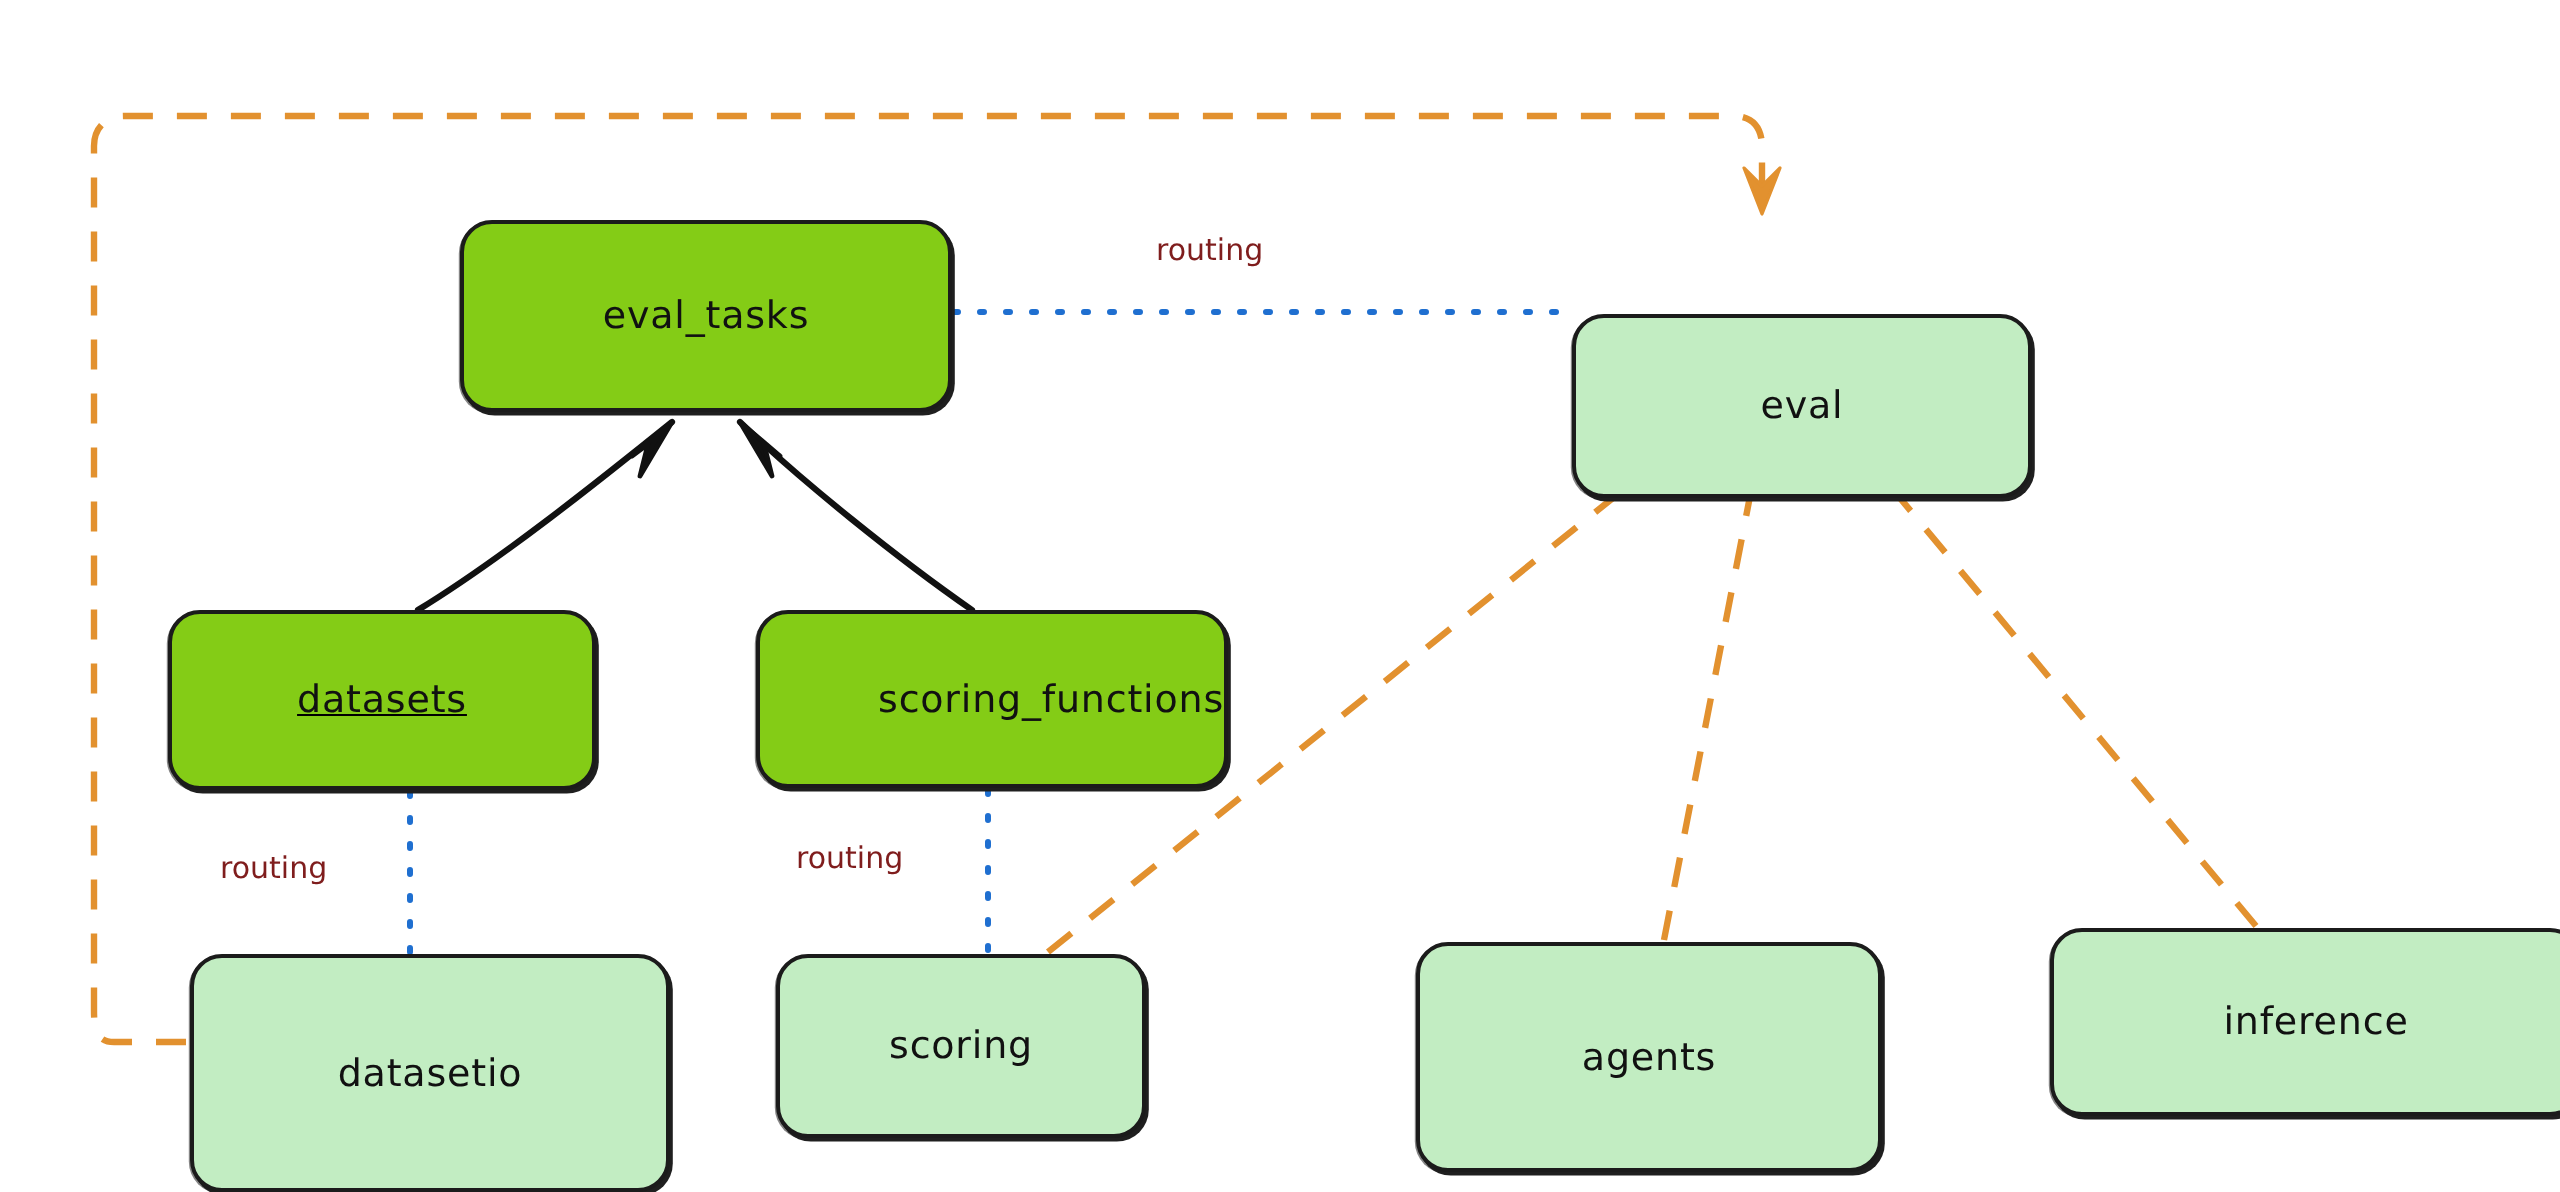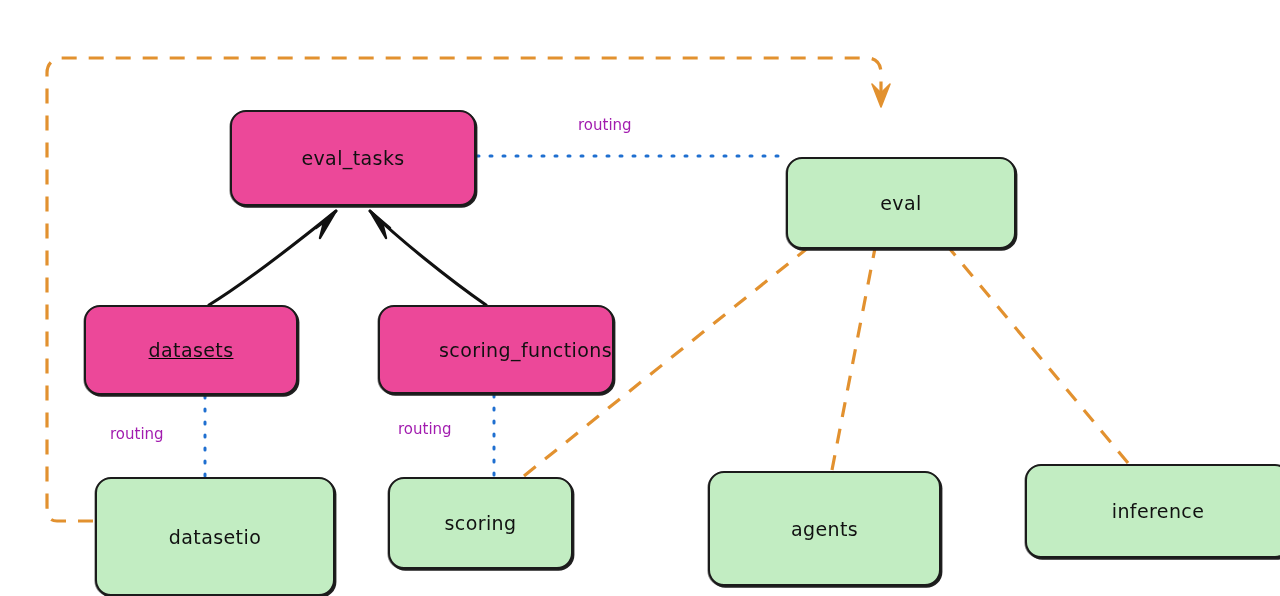--- a/index.html
+++ b/index.html
@@ -33,38 +33,38 @@
     box-sizing: border-box;
     display: flex;
     align-items: center;
     justify-content: center;
     border-radius: 16px;
     border: 2.6px solid #1b1b1b;
     box-shadow: 1.4px 1.8px 0 0 #1f1f1f, -0.6px 0.8px 0 0 rgba(31,31,31,0.55);
     z-index: 3;
   }
   .node-api {
-    background: #ec4899;
+    background: #84cc16;
   }
   .node-provider {
     background: #c2edc2;
   }
   .node-label {
     font-family: "DejaVu Sans", sans-serif;
     font-size: 19px;
     letter-spacing: 0.4px;
     color: #111111;
     white-space: nowrap;
     user-select: none;
   }
   .edge-label {
     position: absolute;
     font-family: "DejaVu Sans", sans-serif;
     font-size: 15px;
-    color: #a21caf;
+    color: #7f1d1d;
     white-space: nowrap;
     user-select: none;
     z-index: 4;
   }
 </style>
 </head>
 <body>
 
 <div id="canvas">
 

